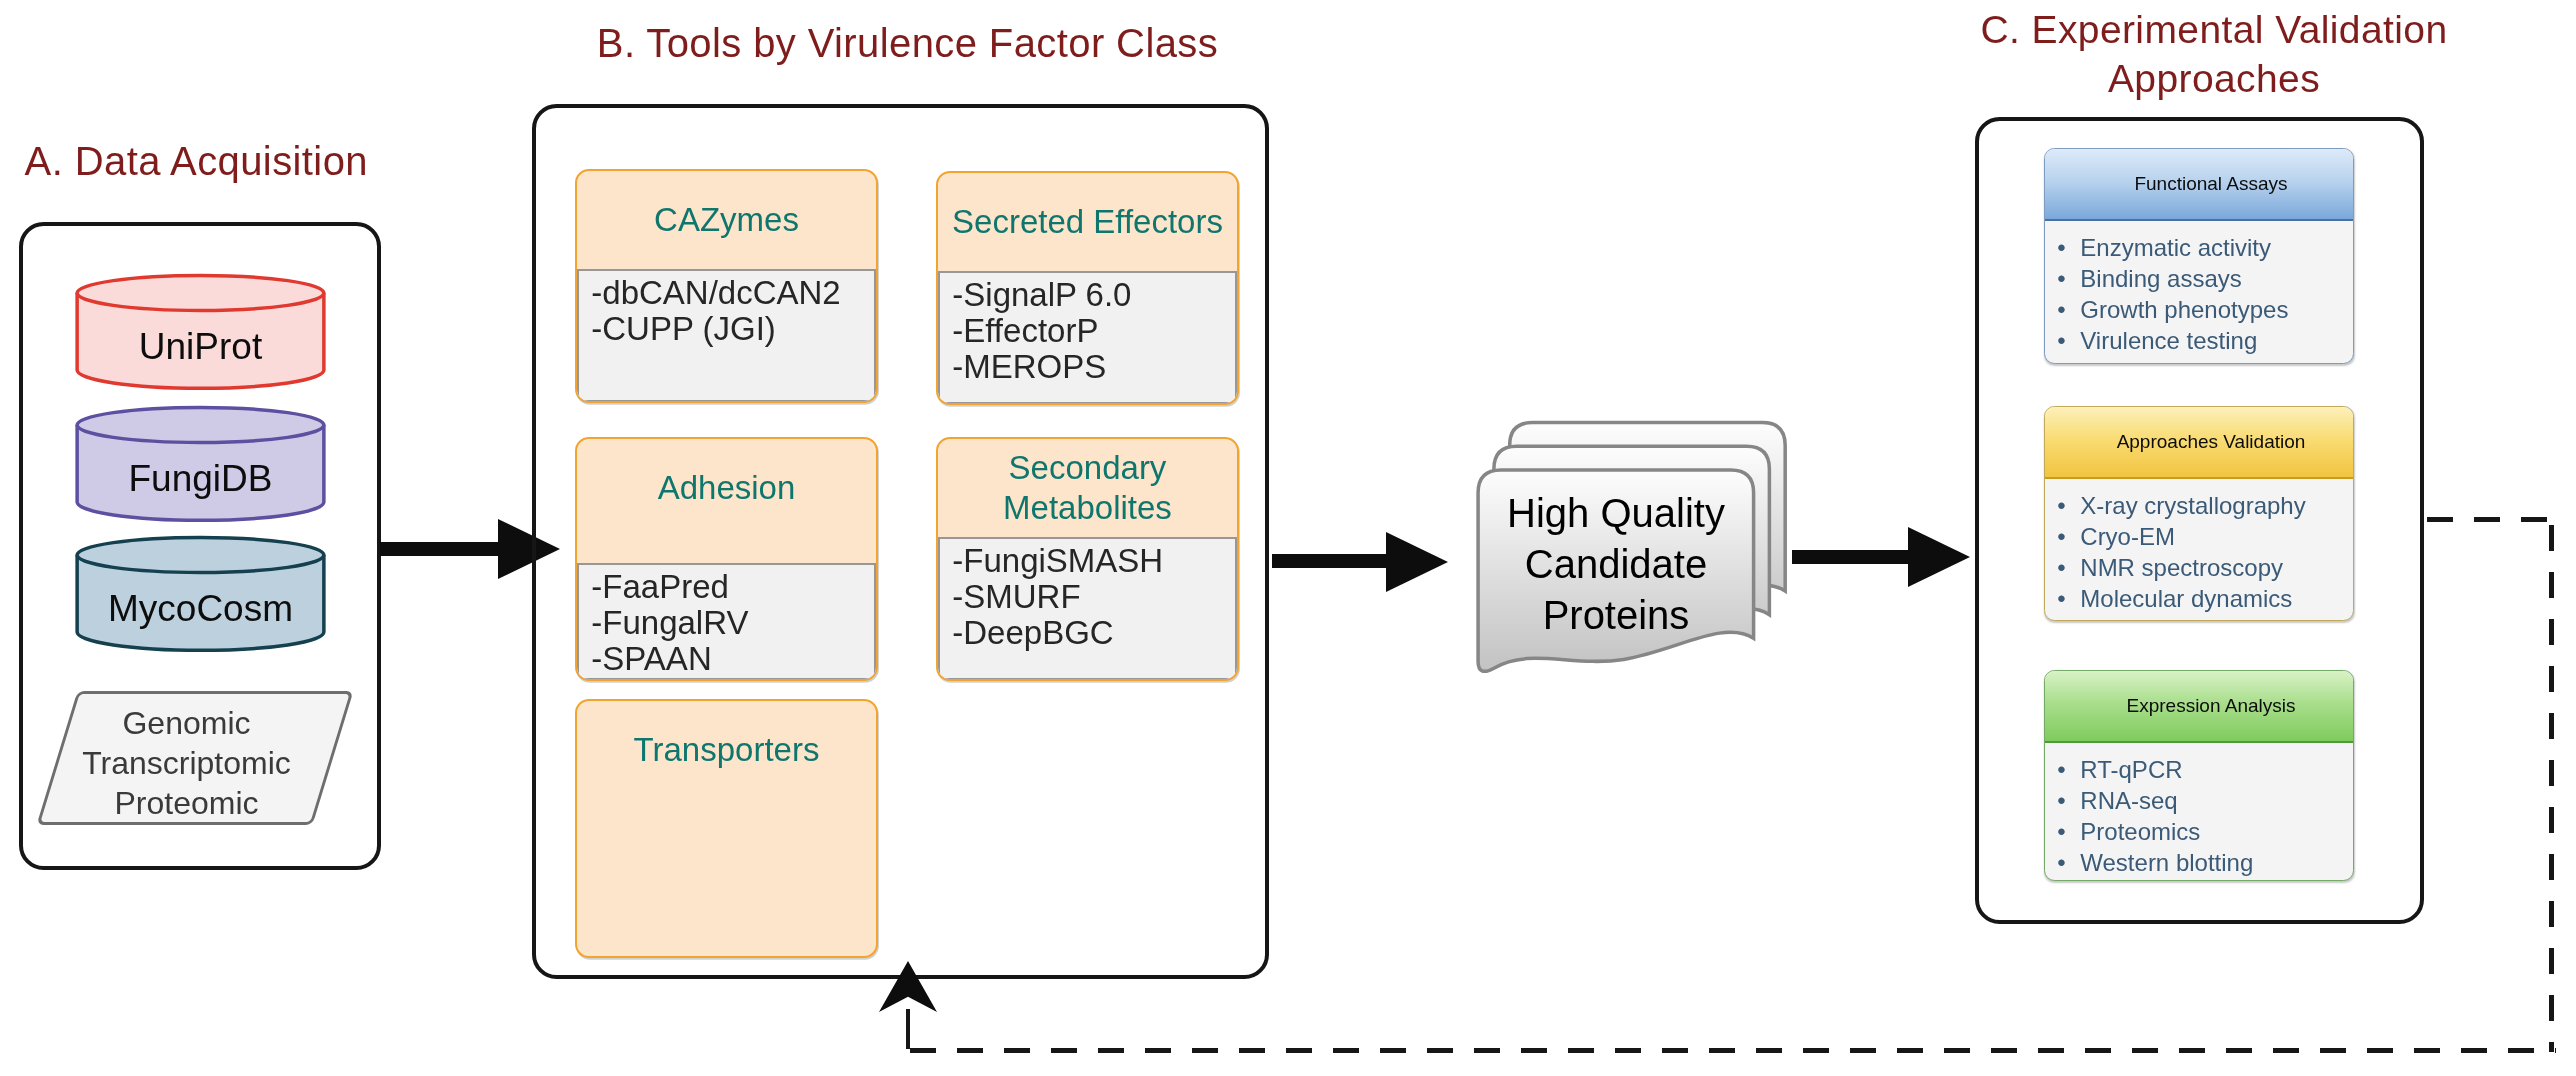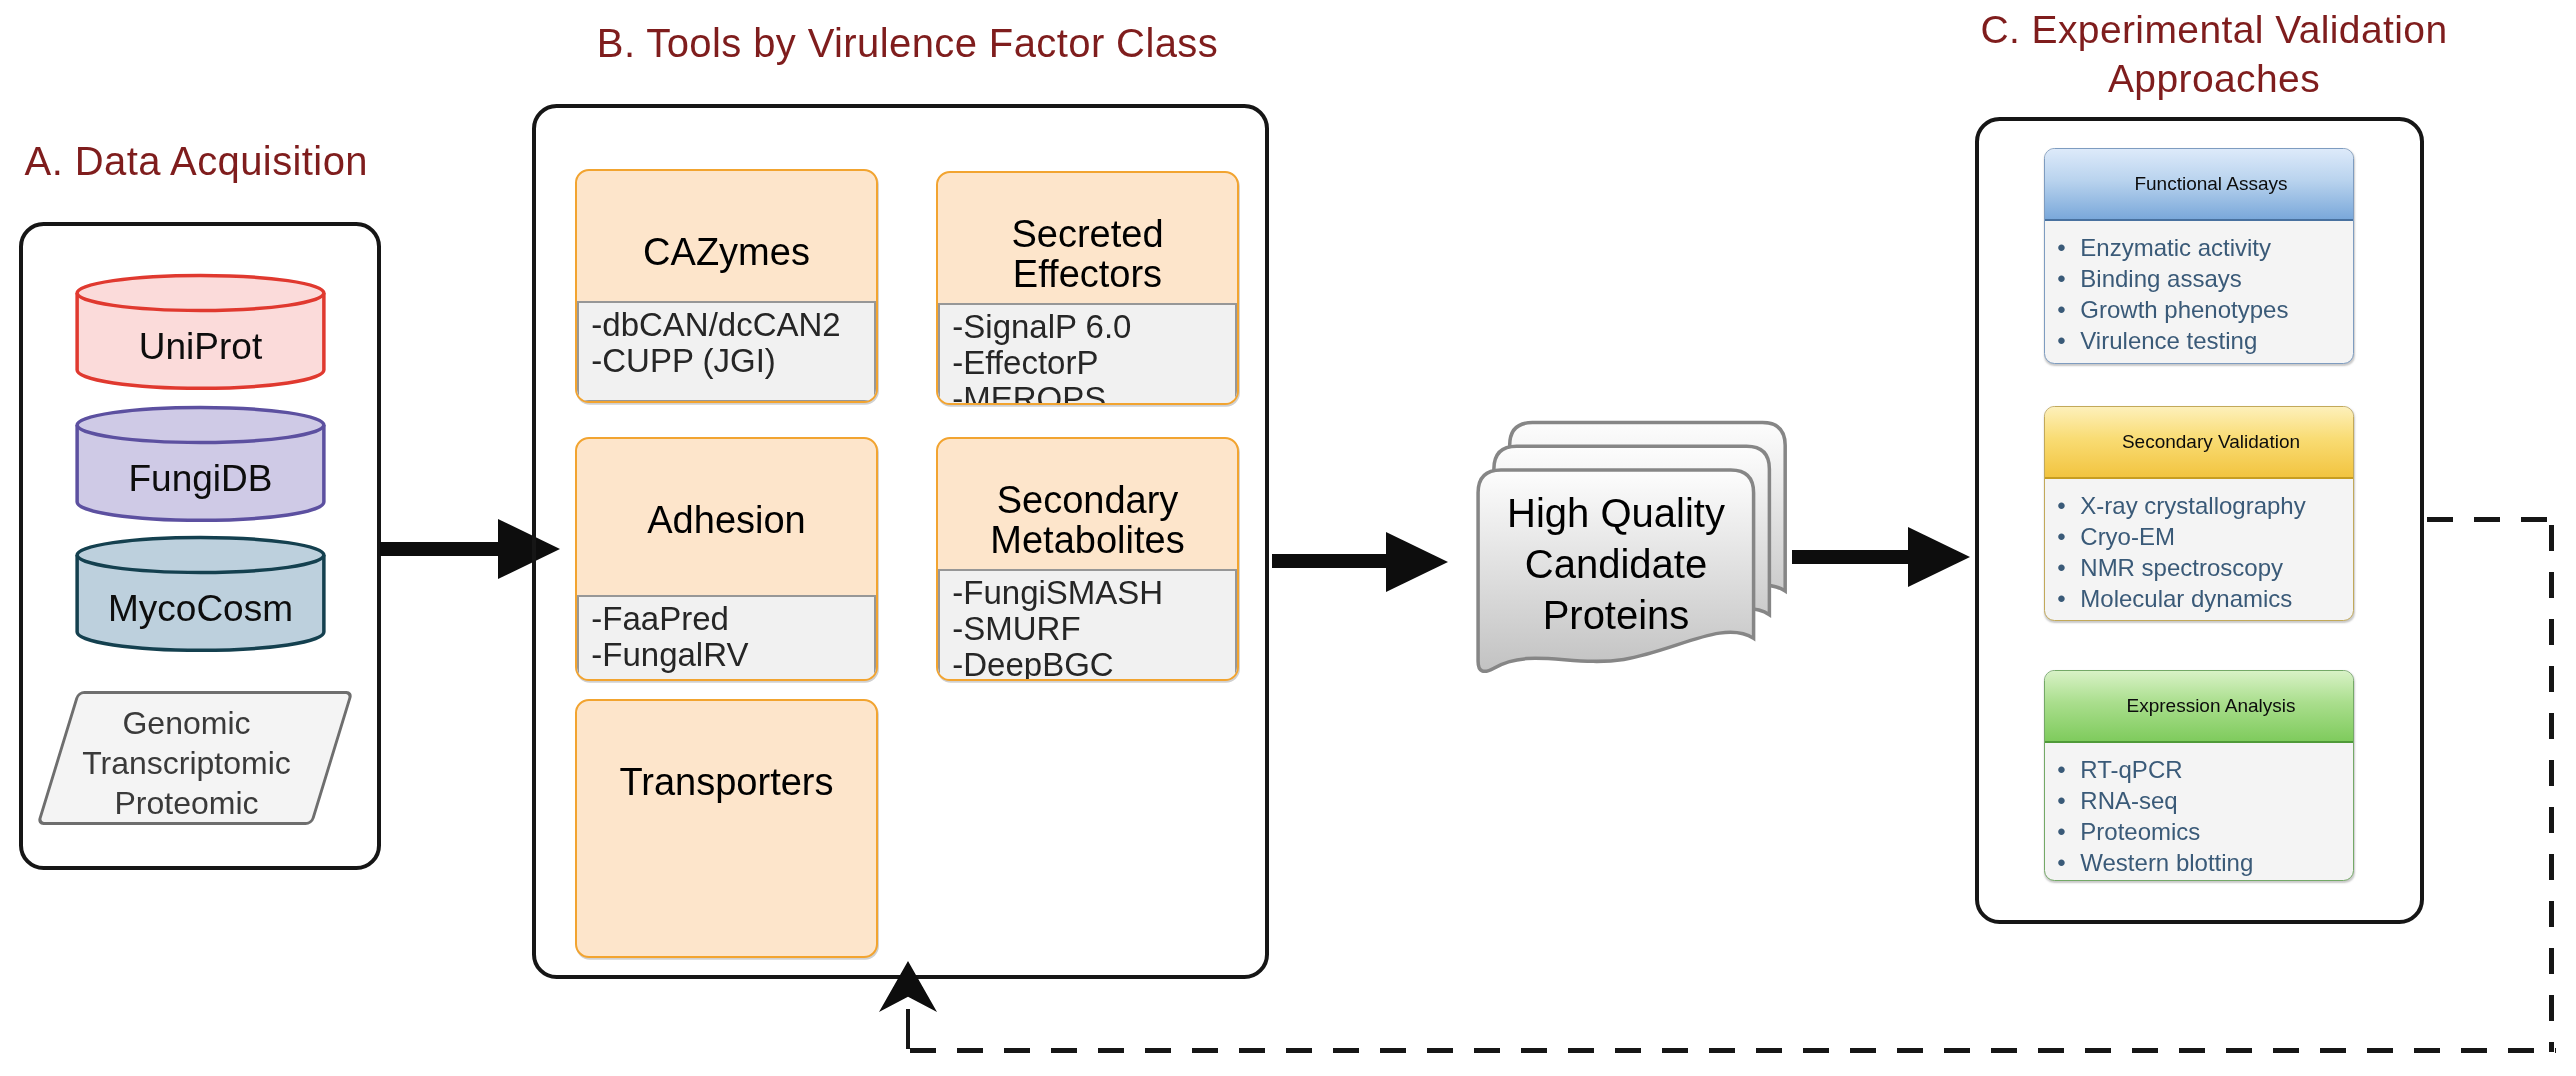--- a/index.html
+++ b/index.html
@@ -31,21 +31,21 @@
   
   .harrow .shaft { position:absolute; height:14px; background:#0d0d0d; }
   .harrow .head  { position:absolute; width:0; height:0;
     border-top:30px solid transparent; border-bottom:30px solid transparent; border-left:62px solid #0d0d0d; }
 
   
   .toolbox { position:absolute; width:299px; border:2.6px solid #f2a430; border-radius:14px;
     background:#fde5cb; overflow:hidden; display:flex; flex-direction:column;
     box-shadow:0.9px 1.8px 0 rgba(150,150,150,0.45); }
   .toolbox-header { flex:0 0 98px; display:flex; align-items:center; justify-content:center;
-    text-align:center; font-size:38px; line-height:40px; color:#000000; padding:0 5.3px;margin-top:32px; }
+    text-align:center; font-size:33px; line-height:40px; color:#0f766e; padding:0 5.3px; }
   .toolbox-body { flex:1; background:#f1f1f1; border:2.6px solid #979797; border-bottom-width:1.8px;
     padding:4.4px 0 0 12.3px; font-size:33px; line-height:36px; color:#262626; }
 
   
   .doc-text { position:absolute; left:1462px; top:488px; width:308px; text-align:center;
     font-size:40px; line-height:51px; font-weight:500; color:#000; }
 
   
   .vcard { position:absolute; left:2044px; width:308px; border-radius:10.5px; overflow:hidden;
     background:#f4f4f4; border:1.8px solid #94a1ad; box-shadow:0.9px 1.8px 1.8px rgba(120,120,120,0.4); }
@@ -199,21 +199,21 @@
     <div class="vcard-header">Functional Assays</div>
     <div class="vcard-body">
       <div class="vitem"><span class="bullet">•</span><span>Enzymatic activity</span></div>
       <div class="vitem"><span class="bullet">•</span><span>Binding assays</span></div>
       <div class="vitem"><span class="bullet">•</span><span>Growth phenotypes</span></div>
       <div class="vitem"><span class="bullet">•</span><span>Virulence testing</span></div>
     </div>
   </div>
 
   <div class="vcard gold" style="top:406px; height:213px;">
-    <div class="vcard-header">Secondary Validation</div>
+    <div class="vcard-header">Approaches Validation</div>
     <div class="vcard-body">
       <div class="vitem"><span class="bullet">•</span><span>X-ray crystallography</span></div>
       <div class="vitem"><span class="bullet">•</span><span>Cryo-EM</span></div>
       <div class="vitem"><span class="bullet">•</span><span>NMR spectroscopy</span></div>
       <div class="vitem"><span class="bullet">•</span><span>Molecular dynamics</span></div>
     </div>
   </div>
 
   <div class="vcard green" style="top:670px; height:209px;">
     <div class="vcard-header">Expression Analysis</div>

